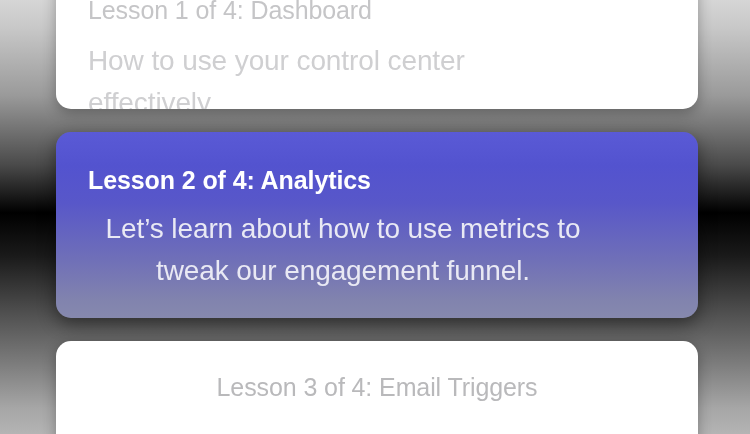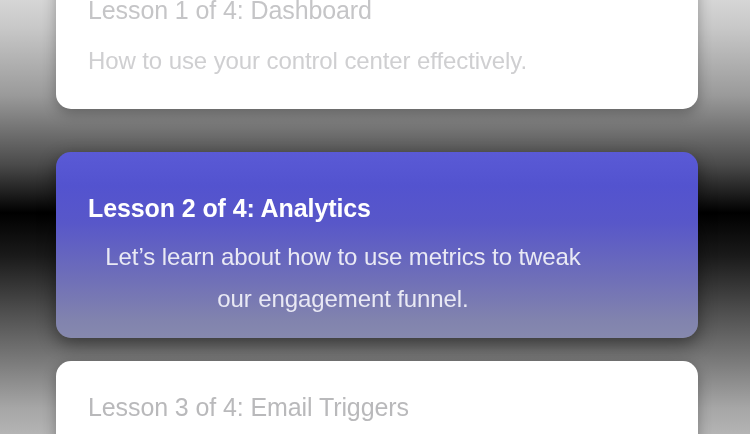--- a/index.html
+++ b/index.html
@@ -65,20 +65,21 @@
     font-weight: 400;
   }
   .lesson-card.inactive .lesson-desc {
     color: #cfcfd1;
     font-weight: 400;
   }
 
   
   .lesson-card.inactive.shade-b .lesson-title {
     color: #b9b9bb;
+    text-align: center;
   }
 
   
   .lesson-card.active {
     background: linear-gradient(
       to bottom,
       #5a5ad6 0%,
       #5353cf 18%,
       #5857c9 38%,
       #6f6fb8 68%,
@@ -98,30 +99,30 @@
   }
 
   .lesson-title {
     font-size: 25px;
     line-height: 32px;
     letter-spacing: -0.1px;
     margin: 0 0 14px 0;
     white-space: nowrap;
   }
   .lesson-desc {
-    font-size: 24px;
+    font-size: 28px;
     line-height: 42px;
     letter-spacing: -0.1px;
     margin: 0;
     max-width: 510px;
   }
 
   
   .card-1 { height: 187px; padding-top: 72px; }
-  .card-2 { height: 186px; padding-top: 40px; margin-top: 20px; }
+  .card-2 { height: 186px; padding-top: 32px; }
   .card-3 { height: 186px; padding-top: 30px; }
 
   .card-2 .lesson-title { margin-bottom: 12px; }
 </style>
 </head>
 <body>
 
 <div class="stage">
 
   <div class="lesson-list">

